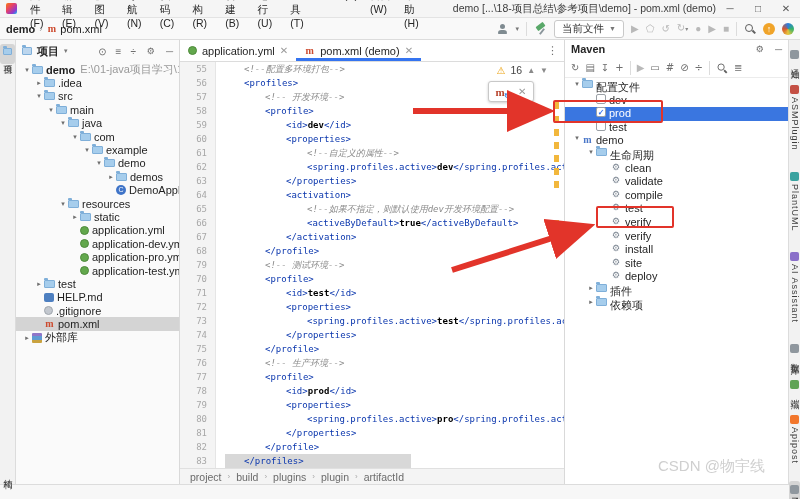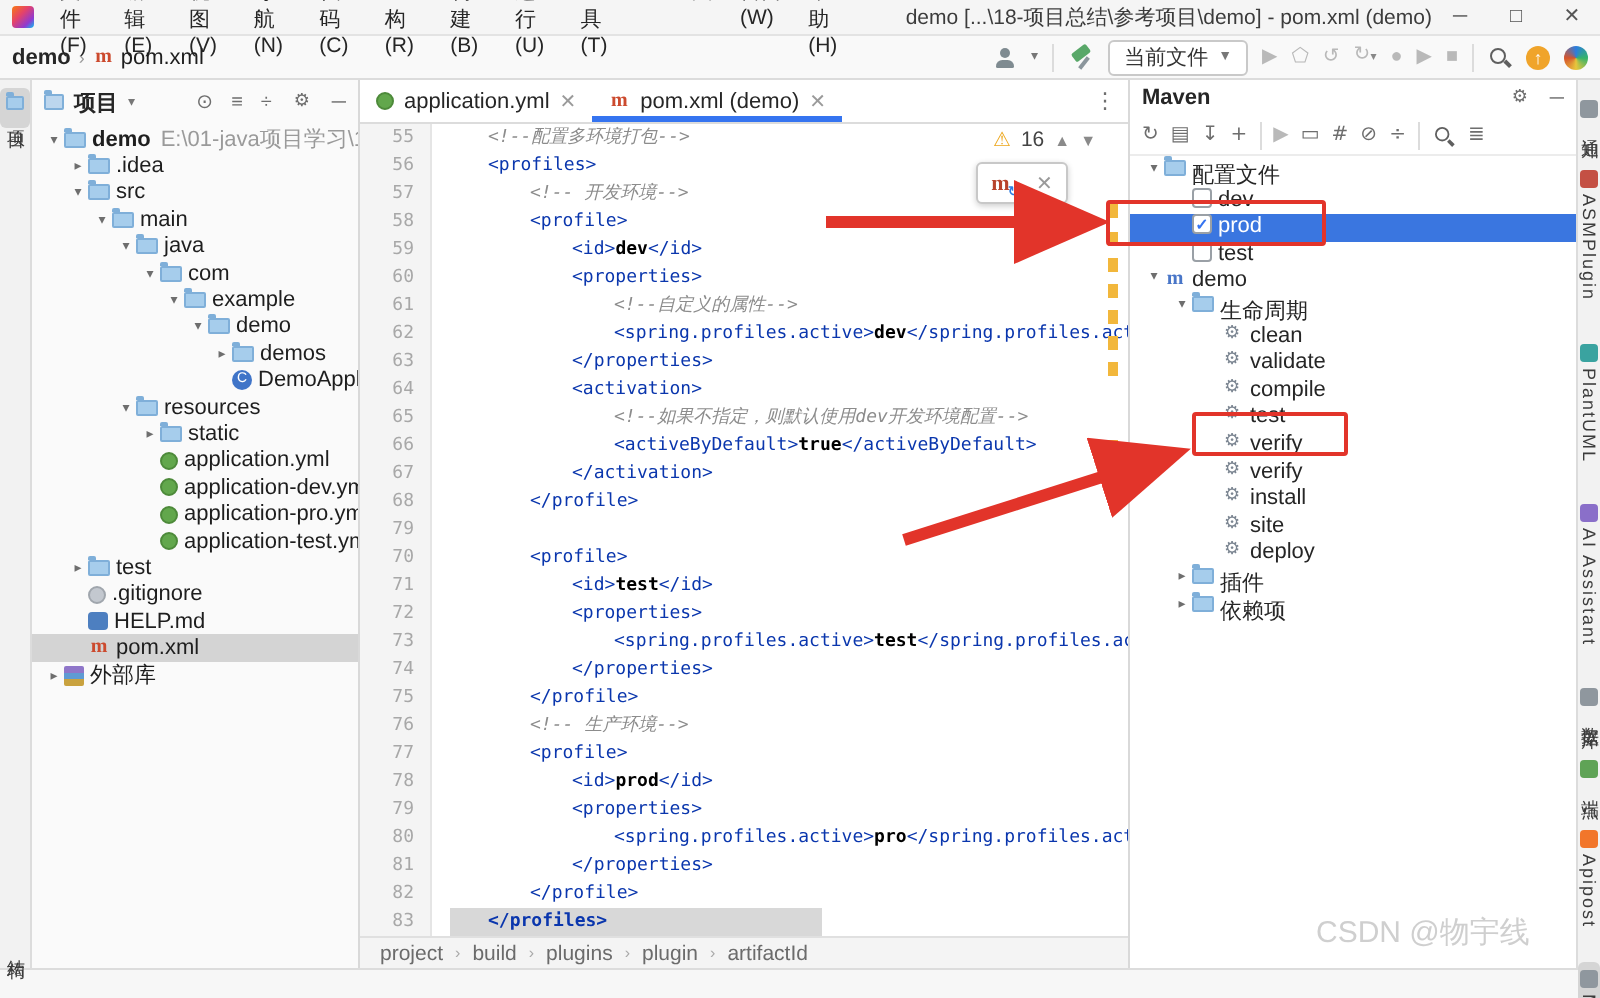--- a/index.html
+++ b/index.html
@@ -281,27 +281,27 @@
           <span class="ic yml"></span>
           <span class="lbl">application-test.yml</span>
         </div>
         <div class="trow" style="padding-left: 18px;">
           <span class="chev">▸</span>
           <span class="ic folder"></span>
           <span class="lbl">test</span>
         </div>
         <div class="trow" style="padding-left: 18px;">
           <span class="chev"></span>
+          <span class="ic md"></span>
+          <span class="lbl">HELP.md</span>
+        </div>
+        <div class="trow" style="padding-left: 18px;">
+          <span class="chev"></span>
           <span class="ic git"></span>
           <span class="lbl">.gitignore</span>
-        </div>
-        <div class="trow" style="padding-left: 18px;">
-          <span class="chev"></span>
-          <span class="ic md"></span>
-          <span class="lbl">HELP.md</span>
         </div>
         <div class="trow sel" style="padding-left: 18px;">
           <span class="chev"></span>
           <span class="ic mvnic">m</span>
           <span class="lbl">pom.xml</span>
         </div>
         <div class="trow" style="padding-left: 6px;">
           <span class="chev">▸</span>
           <span class="ic lib"></span>
           <span class="lbl">外部库</span>
@@ -385,20 +385,21 @@
         <div class="line">
           <span class="ln">67</span>
           <span class="code" style="padding-left: 70px;"><span class="tg">&lt;/activation&gt;</span></span>
         </div>
         <div class="line">
           <span class="ln">68</span>
           <span class="code" style="padding-left: 49px;"><span class="tg">&lt;/profile&gt;</span></span>
         </div>
         <div class="line">
           <span class="ln">79</span>
+          <span class="code" style="padding-left: 49px;"><span class="cm">&lt;!-- 测试环境--&gt;</span></span>
         </div>
         <div class="line">
           <span class="ln">70</span>
           <span class="code" style="padding-left: 49px;"><span class="tg">&lt;profile&gt;</span></span>
         </div>
         <div class="line">
           <span class="ln">71</span>
           <span class="code" style="padding-left: 70px;"><span class="tg">&lt;id&gt;</span><span class="tx">test</span><span class="tg">&lt;/id&gt;</span></span>
         </div>
         <div class="line">
@@ -440,21 +441,21 @@
         <div class="line">
           <span class="ln">81</span>
           <span class="code" style="padding-left: 70px;"><span class="tg">&lt;/properties&gt;</span></span>
         </div>
         <div class="line">
           <span class="ln">82</span>
           <span class="code" style="padding-left: 49px;"><span class="tg">&lt;/profile&gt;</span></span>
         </div>
         <div class="line hl">
           <span class="ln">83</span>
-          <span class="code" style="padding-left: 28px; font-weight: bold;"><span class="tg">&lt;/profiles&gt;</span></span>
+          <span class="code" style="padding-left: 28px;"><span class="tg">&lt;/profiles&gt;</span></span>
         </div>
         <div class="smark" style="top: 40px;"></div>
         <div class="smark" style="top: 54px;"></div>
         <div class="smark" style="top: 67px;"></div>
         <div class="smark" style="top: 80px;"></div>
         <div class="smark" style="top: 93px;"></div>
         <div class="smark" style="top: 106px;"></div>
         <div class="smark" style="top: 119px;"></div>
         <div class="smark" style="top: 158px;"></div>
         <div class="smark" style="top: 170px;"></div>

